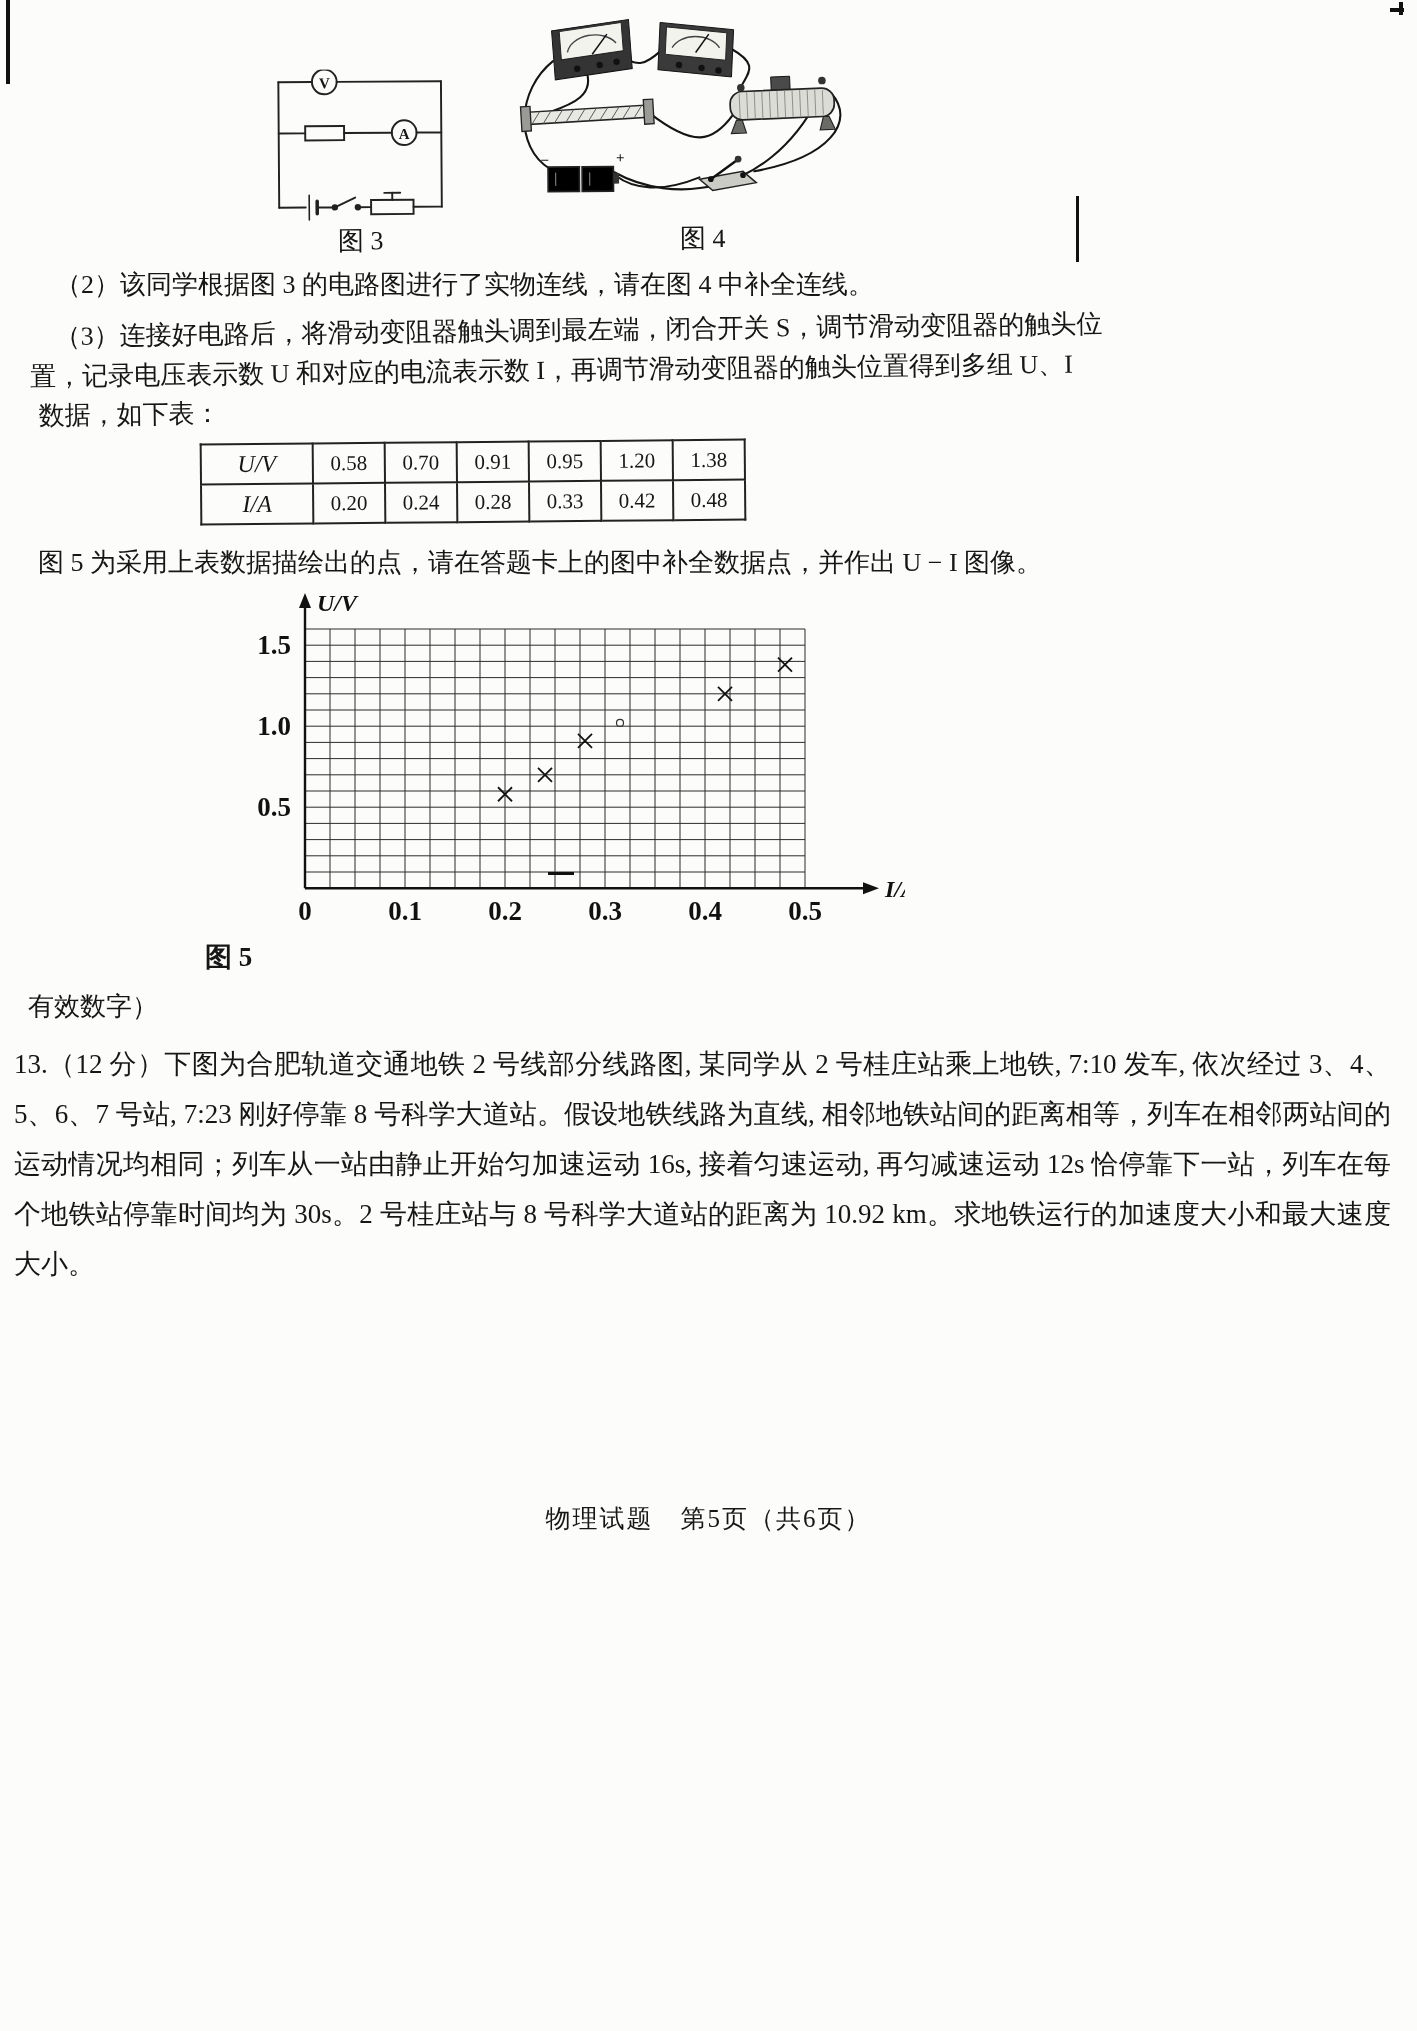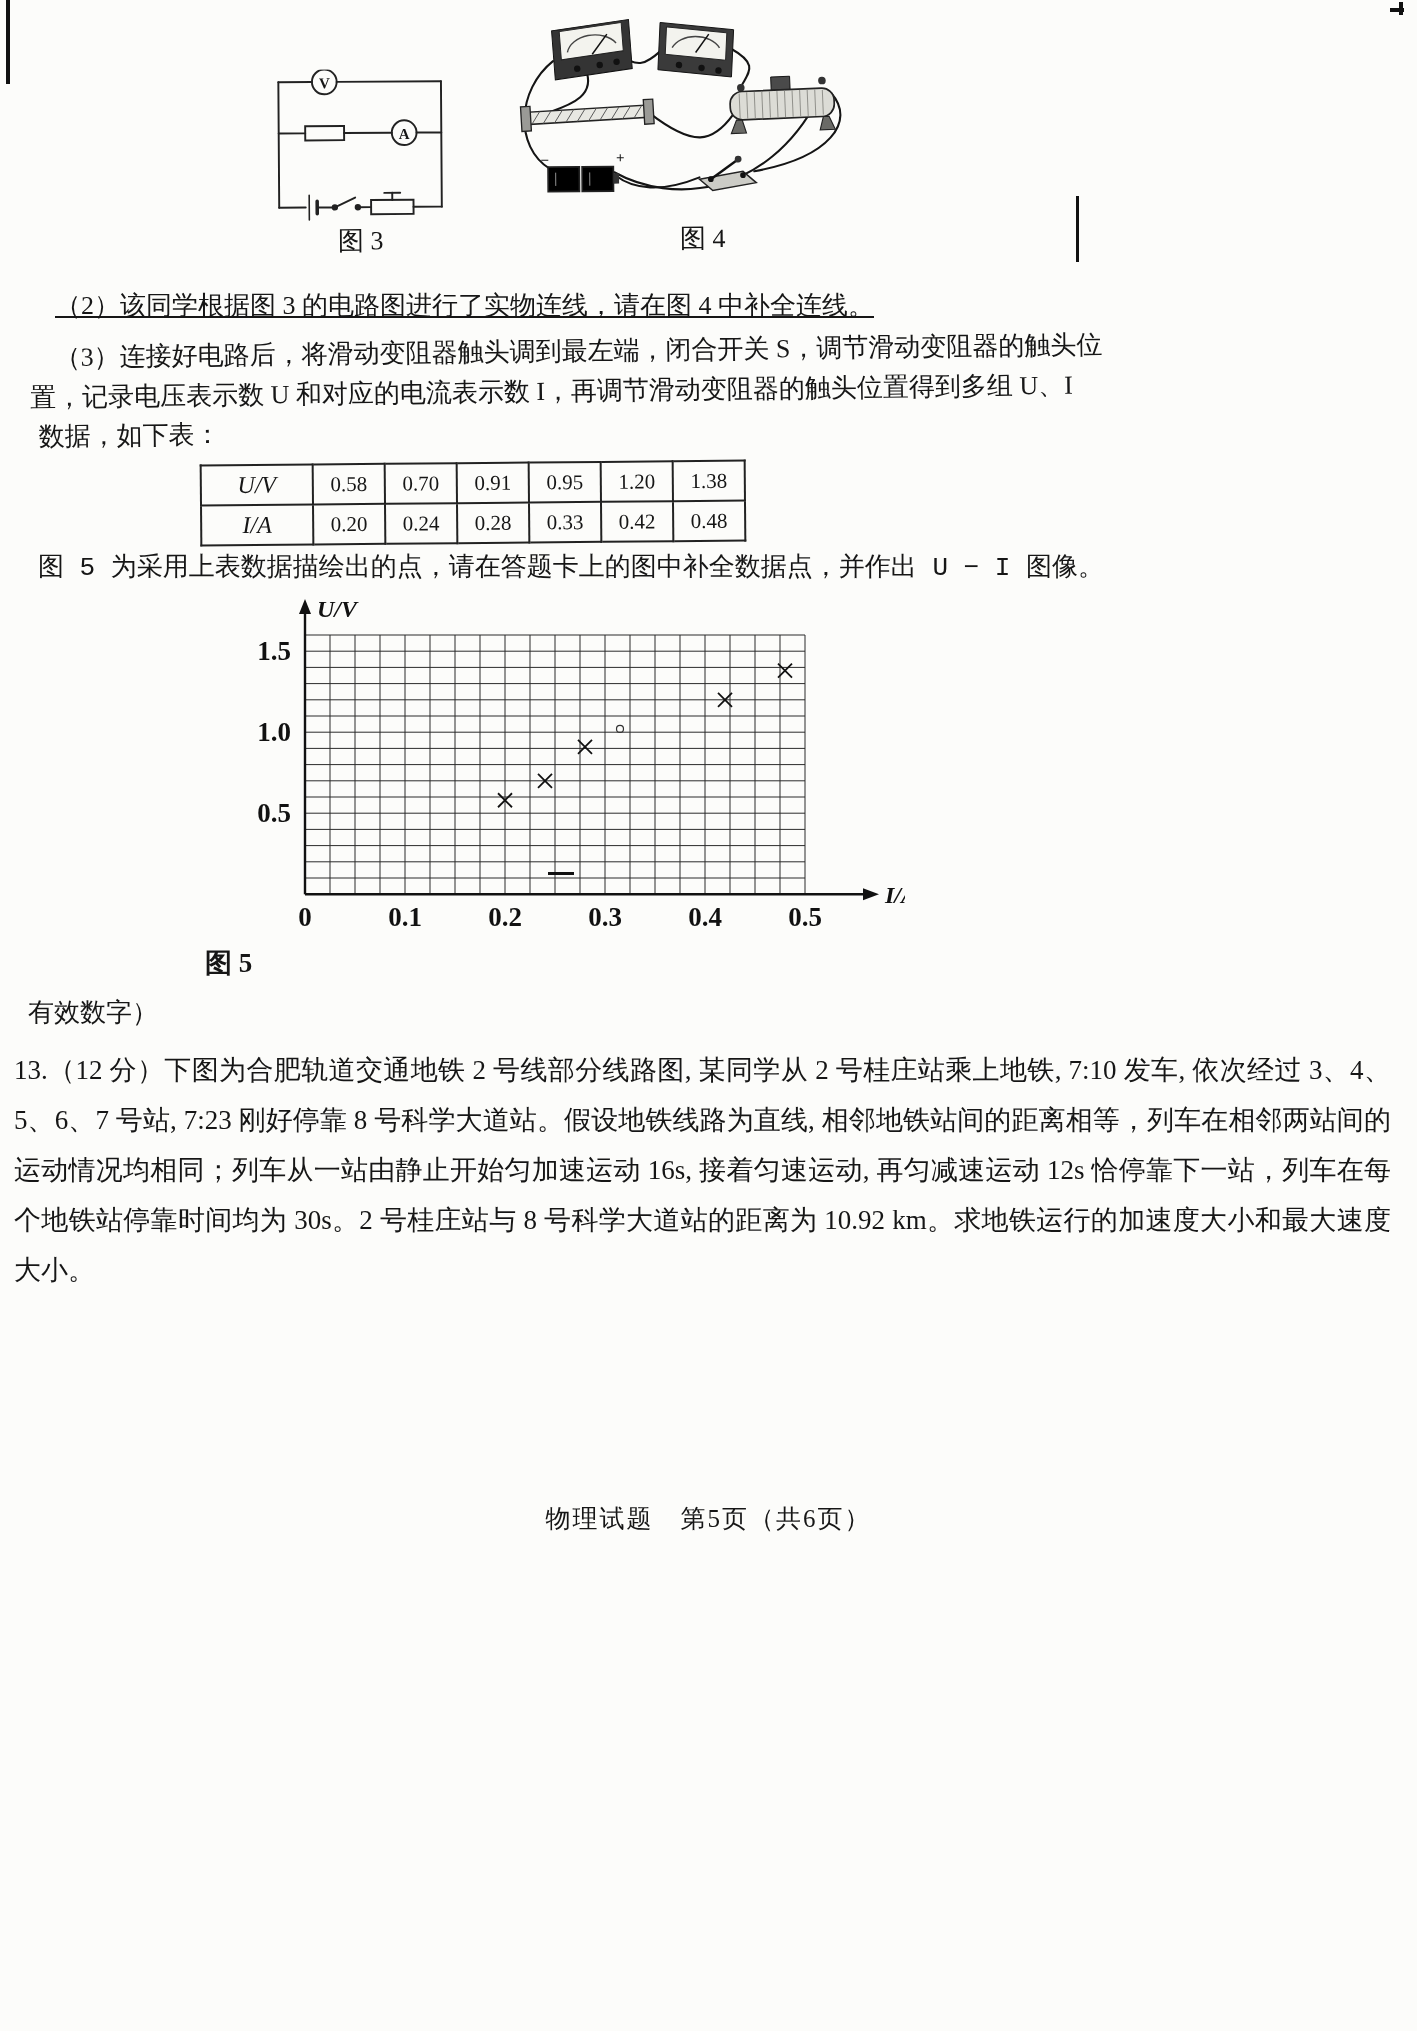--- a/index.html
+++ b/index.html
@@ -13,25 +13,25 @@
 
   
   .figures-row { display:flex; align-items:flex-end; gap:58px;
     margin:8px 0 0 262px; transform:rotate(-0.4deg); }
   figure { text-align:center; }
   figcaption { font-size:26px; margin-top:2px; }
   svg.lineart { display:block; margin:0 auto; }
 
   
   .para { font-size:26px; line-height:1.52; margin-left:55px; margin-right:40px; }
-  .p2 { margin-top:31px;text-decoration:underline; }
+  .p2 { margin-top:10px; }
   .p3-block { margin-top:4px; transform:rotate(-0.7deg); }
   .p3-l2 { margin-left:30px; }
   .p3-l3 { margin-left:38px; }
-  .intro { margin-top:5px; margin-left:38px;font-family:Liberation Mono, monospace; }
+  .intro { margin-top:20px; margin-left:38px; }
 
   
   .data-table { border-collapse:collapse; margin:14px 0 0 200px; transform:rotate(-0.5deg); }
   .data-table td { border:2px solid #222; width:72px; height:40px;
     text-align:center; font-size:21px; }
   .data-table td.lbl { width:112px; font-style:italic; font-size:24px; }
 
   
   .chart { margin:6px 0 0 205px; width:700px; }
   .chart text { font-family:"Liberation Serif", serif; fill:#111; }

